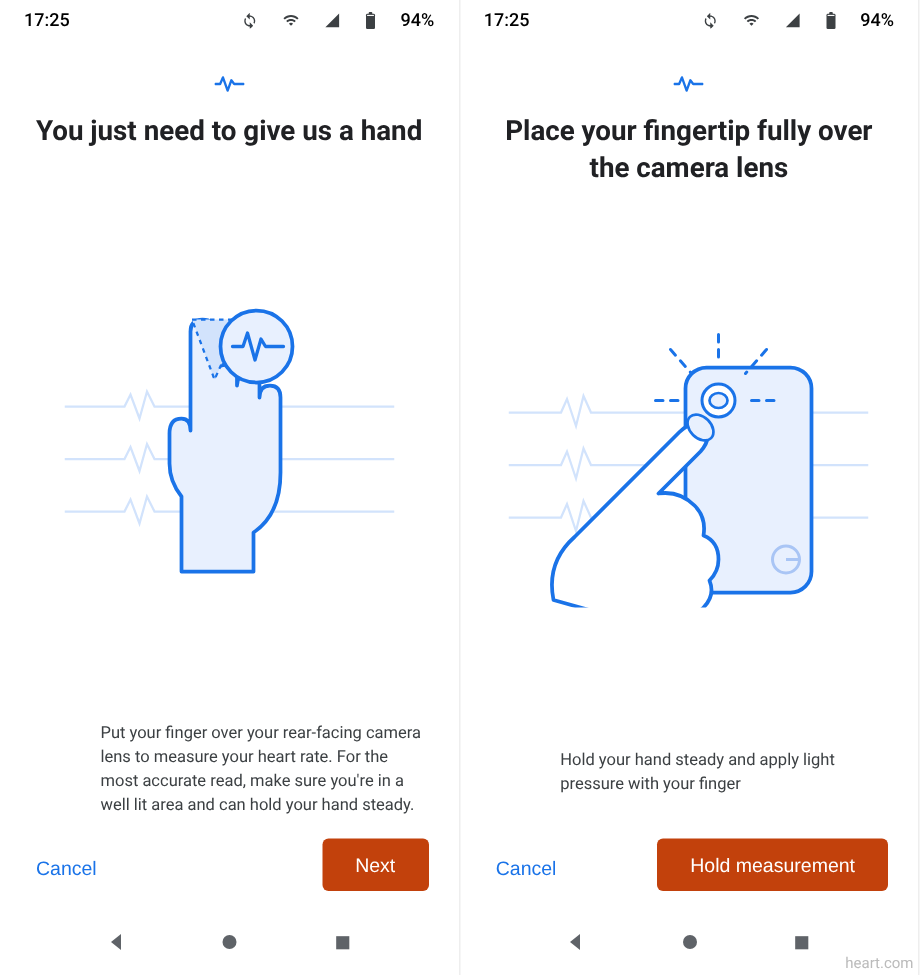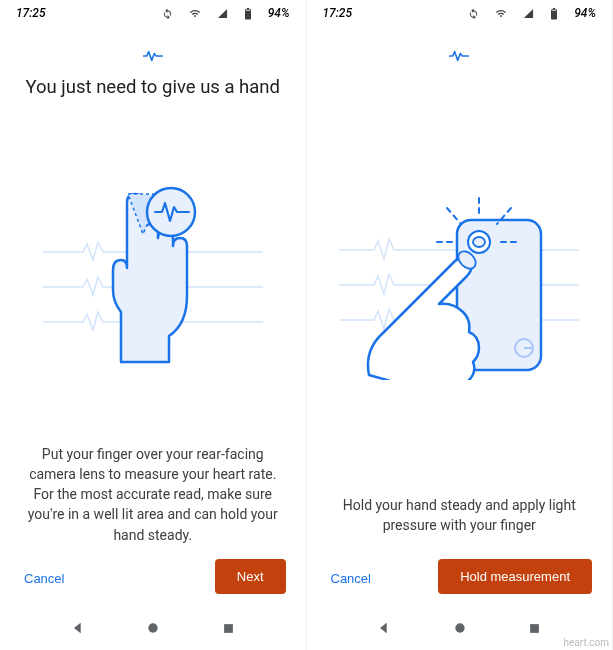--- a/index.html
+++ b/index.html
@@ -21,48 +21,47 @@
   }
   .screen:last-child { border-right: none; }
   .status-bar {
     display: flex;
     justify-content: space-between;
     align-items: center;
     padding: 6px 16px 2px 16px;
     font-size: 12px;
     font-weight: 500;
     color: #000;
-    font-style: italic;
   }
   .status-right { display: flex; align-items: center; gap: 16px; }
   .status-icons svg { display: inline-block; vertical-align: middle; }
   .pulse-icon { text-align: center; margin-top: 26px; margin-bottom: 8px; color: #1a73e8; }
   .title {
     text-align: center;
     font-size: 18.5px;
-    font-weight: 400;
+    font-weight: 700;
     color: #202124;
     padding: 0 18px;
     line-height: 1.35;
   }
   .illustration {
     flex: 1;
     display: flex;
     align-items: center;
     justify-content: center;
     padding: 10px 0;
   }
   .description {
-    text-align: center;
-    font-size: 14px;
+    text-align: left;
+    font-size: 11px;
     color: #3c4043;
     padding: 0 22px;
     line-height: 1.45;
     min-height: 60px;
-    display:flex;align-items:center;justify-content:center;
+    display:flex;align-items:center;justify-content:center;margin-left:45px;
   }
   .button-row {
     display: flex;
     justify-content: space-between;
     align-items: flex-end;
     padding: 14px 20px 16px 20px;
   }
   .btn-text {
     background: none;
     border: none;
@@ -207,20 +206,21 @@
       <span>94%</span>
     </span>
   </div>
 
   <div class="pulse-icon">
     <svg width="20" height="14" viewBox="0 0 32 20">
         <path d="M1 10h5l3-7 5 14 4-11 3 4h10" stroke="#1a73e8" stroke-width="2.5" fill="none" stroke-linecap="round" stroke-linejoin="round"></path>
       </svg>
   </div>
 
+  <h1 class="title">Place your fingertip fully over the camera lens</h1>
 
   <div class="illustration">
     <svg width="240" height="200" viewBox="0 0 240 200">
 
       <g stroke="#d2e3fc" stroke-width="1.5" fill="none">
         <path d="M0 70 h35 l4 -9 l6 18 l5 -20 l5 11 h185"></path>
         <path d="M0 105 h35 l4 -9 l6 18 l5 -20 l5 11 h185"></path>
         <path d="M0 140 h35 l4 -9 l6 18 l5 -20 l5 11 h185"></path>
       </g>
 

